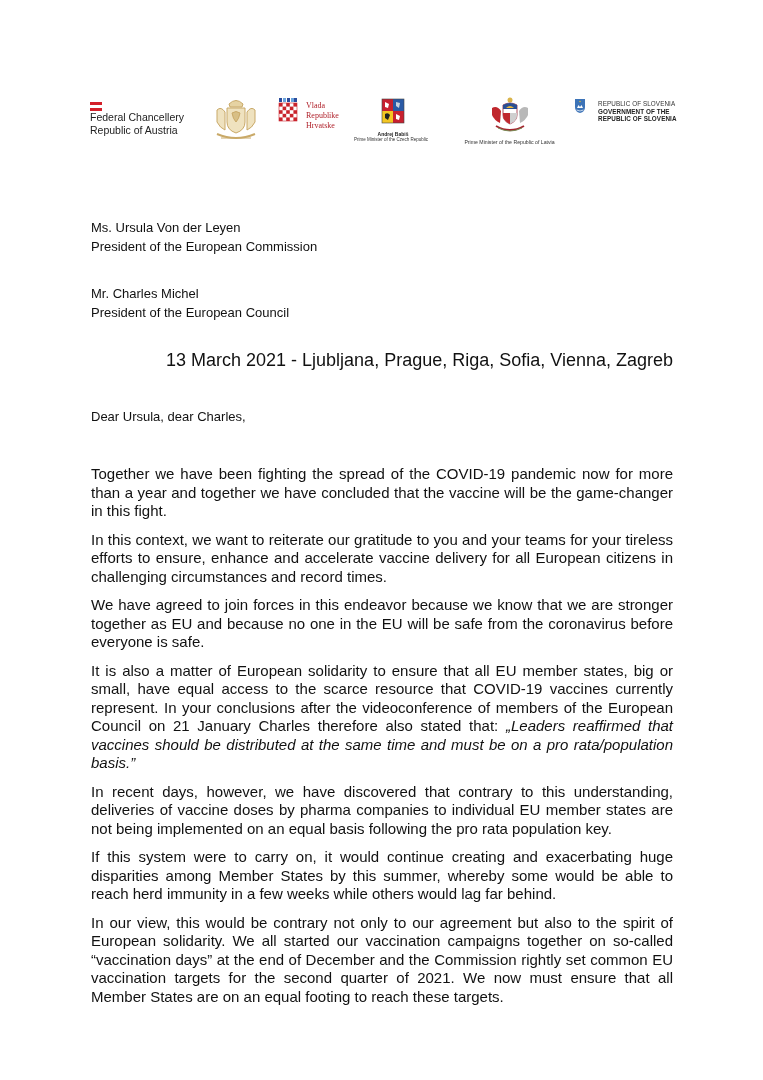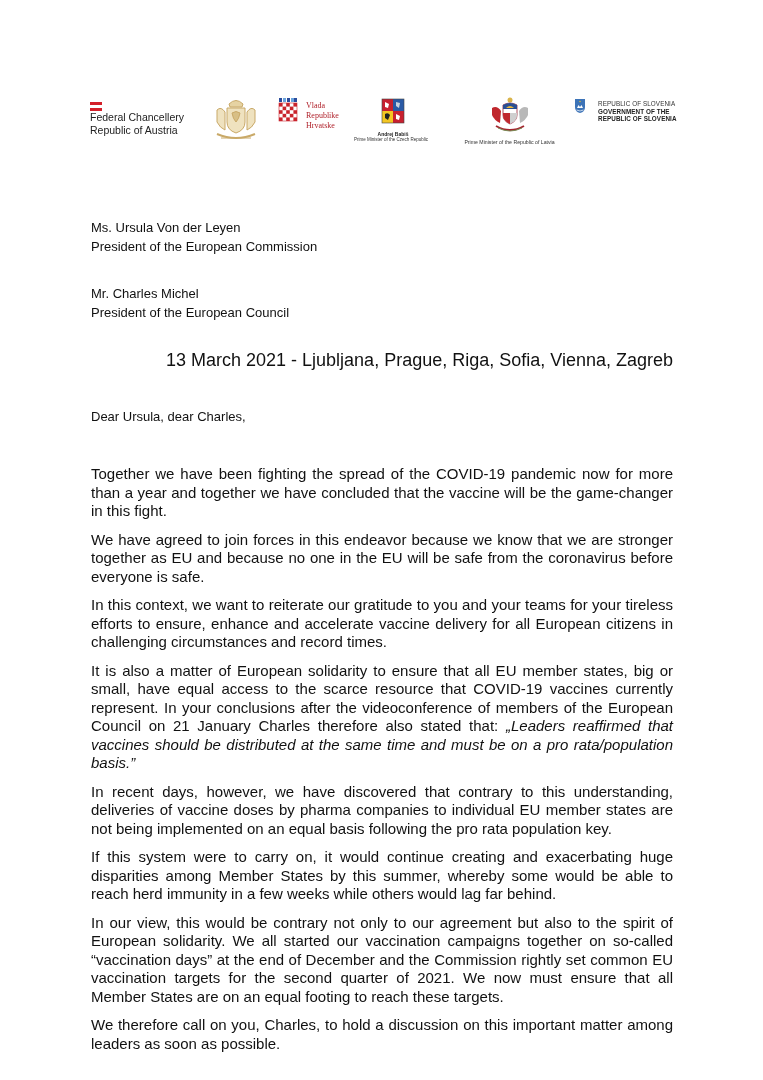--- a/index.html
+++ b/index.html
@@ -157,25 +157,24 @@
     <div>Mr. Charles Michel</div>
     <div>President of the European Council</div>
   </div>
 
   <div class="date">13 March 2021 - Ljubljana, Prague, Riga, Sofia, Vienna, Zagreb</div>
 
   <div class="txtblock" style="top:408px;">Dear Ursula, dear Charles,</div>
 
   <div class="body" style="top:465px;">
     <p>Together we have been fighting the spread of the COVID-19 pandemic now for more than a year and together we have concluded that the vaccine will be the game-changer in this fight.</p>
+    <p>In this context, we want to reiterate our gratitude to you and your teams for your tireless efforts to ensure, enhance and accelerate vaccine delivery for all European citizens in challenging circumstances and record times.</p>
     <p>We have agreed to join forces in this endeavor because we know that we are stronger together as EU and because no one in the EU will be safe from the coronavirus before everyone is safe.</p>
-    <p>In this context, we want to reiterate our gratitude to you and your teams for your tireless efforts to ensure, enhance and accelerate vaccine delivery for all European citizens in challenging circumstances and record times.</p>
     <p class="quote">
       <span>It is also a matter of European solidarity to ensure that all EU member states, big or small, have equal access to the scarce resource that COVID-19 vaccines currently represent. In your conclusions after the videoconference of members of the European Council on 21 January Charles therefore also stated that:</span>
       <span class="q">„Leaders reaffirmed that vaccines should be distributed at the same time and must be on a pro rata/population basis.”</span>
     </p>
     <p>In recent days, however, we have discovered that contrary to this understanding, deliveries of vaccine doses by pharma companies to individual EU member states are not being implemented on an equal basis following the pro rata population key.</p>
     <p>If this system were to carry on, it would continue creating and exacerbating huge disparities among Member States by this summer, whereby some would be able to reach herd immunity in a few weeks while others would lag far behind.</p>
     <p>In our view, this would be contrary not only to our agreement but also to the spirit of European solidarity. We all started our vaccination campaigns together on so-called “vaccination days” at the end of December and the Commission rightly set common EU vaccination targets for the second quarter of 2021. We now must ensure that all Member States are on an equal footing to reach these targets.</p>
-    <p>We therefore call on you, Charles, to hold a discussion on this important matter among leaders as soon as possible.</p>
   </div>
 
 </div>
 
 </body></html>

